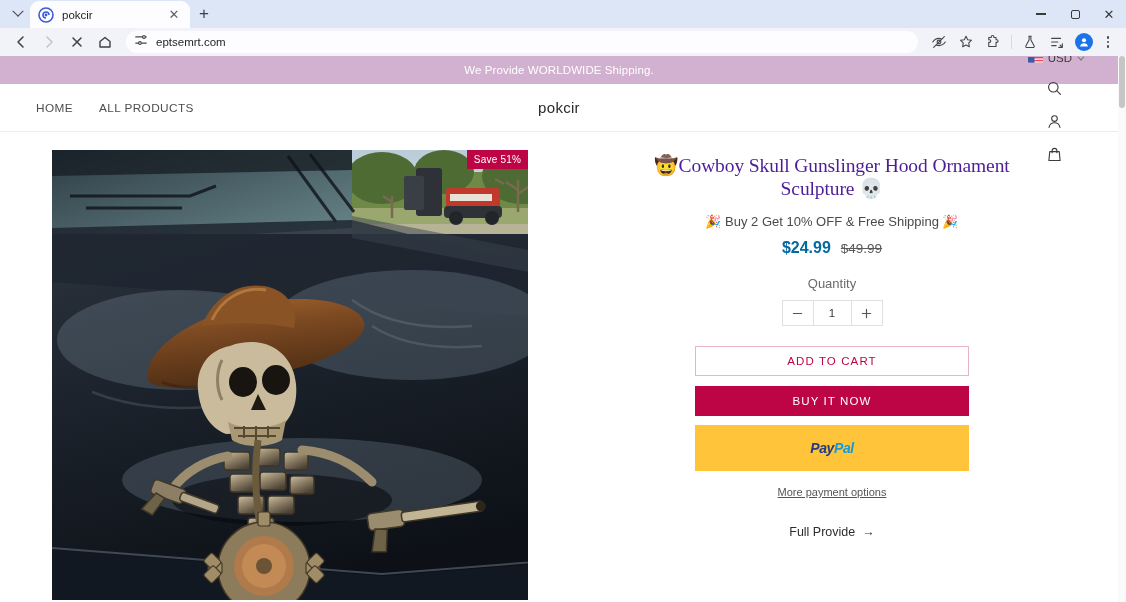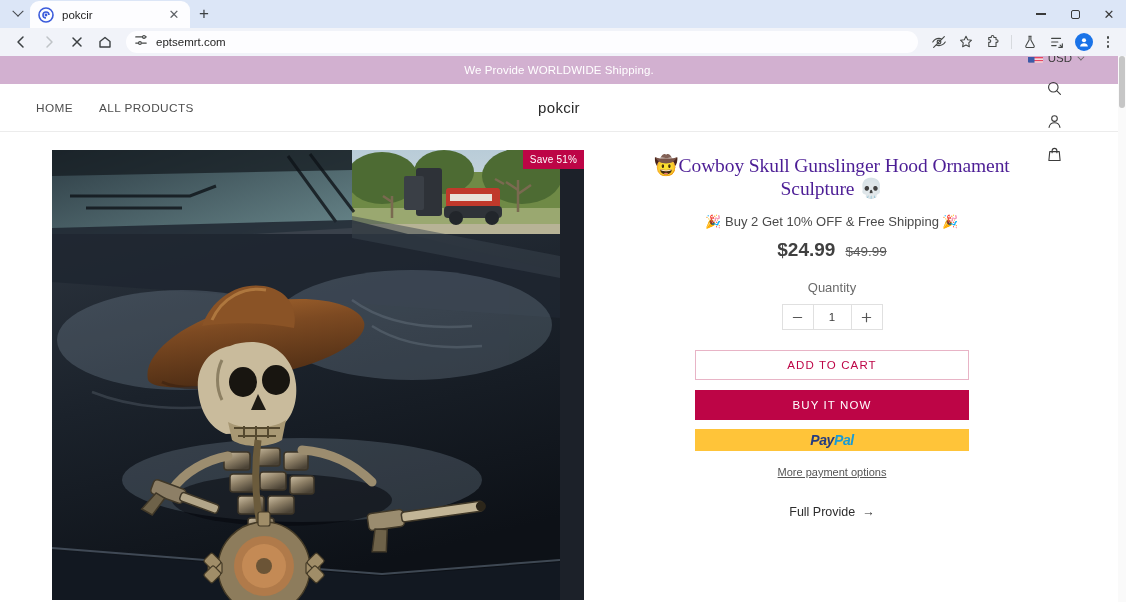--- a/index.html
+++ b/index.html
@@ -68,49 +68,49 @@
   .hdr-right { margin-left: auto; display: flex; align-items: center; gap: 16px; position: relative; z-index: 2; flex-direction: column; }
   .currency { display: flex; align-items: center; gap: 5px; }
   .flag { width: 15px; height: 10px; position: relative; border-radius: 1px; overflow: hidden; display: block; }
   .currency-label { font-size: 11.5px; color: #3c3c3c; }
   .cchev { width: 5px; height: 5px; border-right: 1.3px solid #6b6b6b; border-bottom: 1.3px solid #6b6b6b; transform: rotate(45deg) translateY(-2px); }
   .hdr-icon { color: #3c3c3c; display: flex; align-items: center; }
 
   .main { display: flex; padding: 18px 0 0 0; }
   .gallery { width: 508px; margin-left: 52px; position: relative; }
   .product-photo {
-    width: 532px; height: 450px; position: relative; overflow: hidden; background: #1c2129;
+    width: 476px; height: 450px; position: relative; overflow: hidden; background: #1c2129;
   }
   .save-badge {
     position: absolute; top: 0; right: 0; background: #bd0546; color: #fff;
     font-size: 10px; padding: 4px 7px; letter-spacing: .2px; z-index: 5;
   }
 
   .details { flex: 1; padding: 4px 70px 0 56px; text-align: center; }
   .ptitle { font-size: 19.5px; color: #4c1d95; line-height: 1.18; font-weight: 400; letter-spacing: -.1px; font-family: Liberation Serif, serif; }
   .psub { font-size: 13px; color: #4a4a4a; margin-top: 14px; }
   .prices { margin-top: 10px; display: flex; align-items: baseline; justify-content: center; gap: 10px; }
-  .price-sale { font-size: 19px; color: #404040; font-weight: 700; }
+  .price-sale { font-size: 16px; color: #0369a1; font-weight: 700; }
   .price-was { font-size: 13.5px; color: #5a5a5a; text-decoration: line-through; }
 
   .qty-label { font-size: 13px; color: #6b6b6b; margin-top: 19px; }
   .qty-box {
     margin: 9px auto 0; width: 101px; height: 26px; border: 1px solid #e0e0e0;
     display: flex; align-items: stretch; background: #fff;
   }
   .qty-btn { width: 30px; display: flex; align-items: center; justify-content: center; color: #555; font-size: 14px; }
   .qty-val {
     flex: 1; border-left: 1px solid #e0e0e0; border-right: 1px solid #e0e0e0;
     display: flex; align-items: center; justify-content: center; font-size: 11.5px; color: #3a3a3a;
   }
 
   .btn { width: 274px; margin: 0 auto; display: flex; align-items: center; justify-content: center; }
   .btn-add { height: 30px; margin-top: 20px; border: 1px solid #e8b4c6; color: #bd0546; font-size: 11.5px; letter-spacing: 1.1px; background: #fff; }
   .btn-buy { height: 30px; margin-top: 10px; background: #bd0546; color: #fff; font-size: 11.5px; letter-spacing: 1.1px; }
-  .btn-paypal { height: 22px; margin-top: 9px; background: #ffc439; }
+  .btn-paypal { height: 46px; margin-top: 9px; background: #ffc439; }
   .paypal-wordmark { font-size: 14px; font-weight: 700; font-style: italic; letter-spacing: -.4px; }
   .pp-a { color: #253b80; }
   .pp-b { color: #179bd7; }
   .morepay { margin-top: 15px; font-size: 11px; color: #555; text-decoration: underline; display: block; text-align: center; }
   .fulldetails { margin-top: 27px; font-size: 12.5px; color: #2d2d2d; display: flex; align-items: center; justify-content: center; gap: 7px; }
 
   
   .pscroll { position: absolute; top: 0; right: 0; width: 8px; height: 100%; background: #fafafa; }
   .pscroll .thumb { position: absolute; top: 0; left: 1px; width: 6px; height: 52px; background: #c6c6c6; border-radius: 3px; }
 </style>

